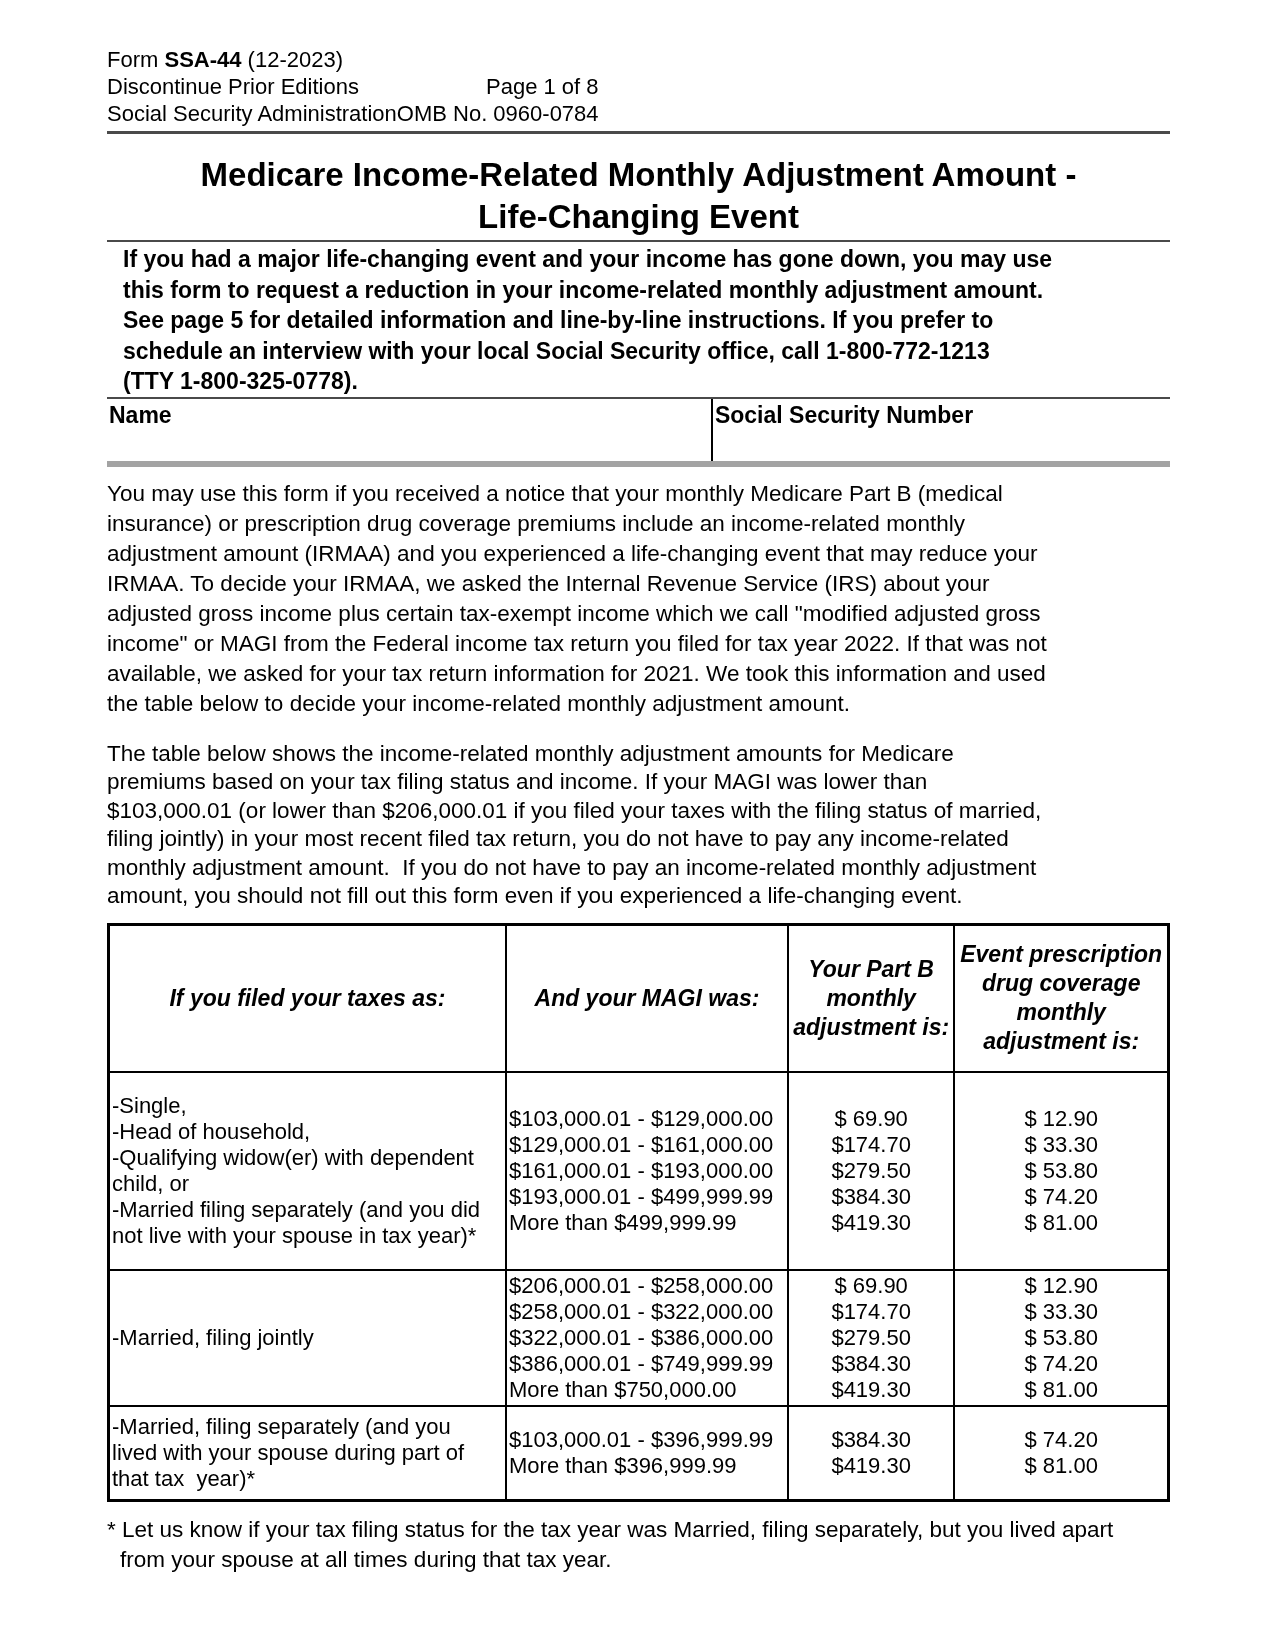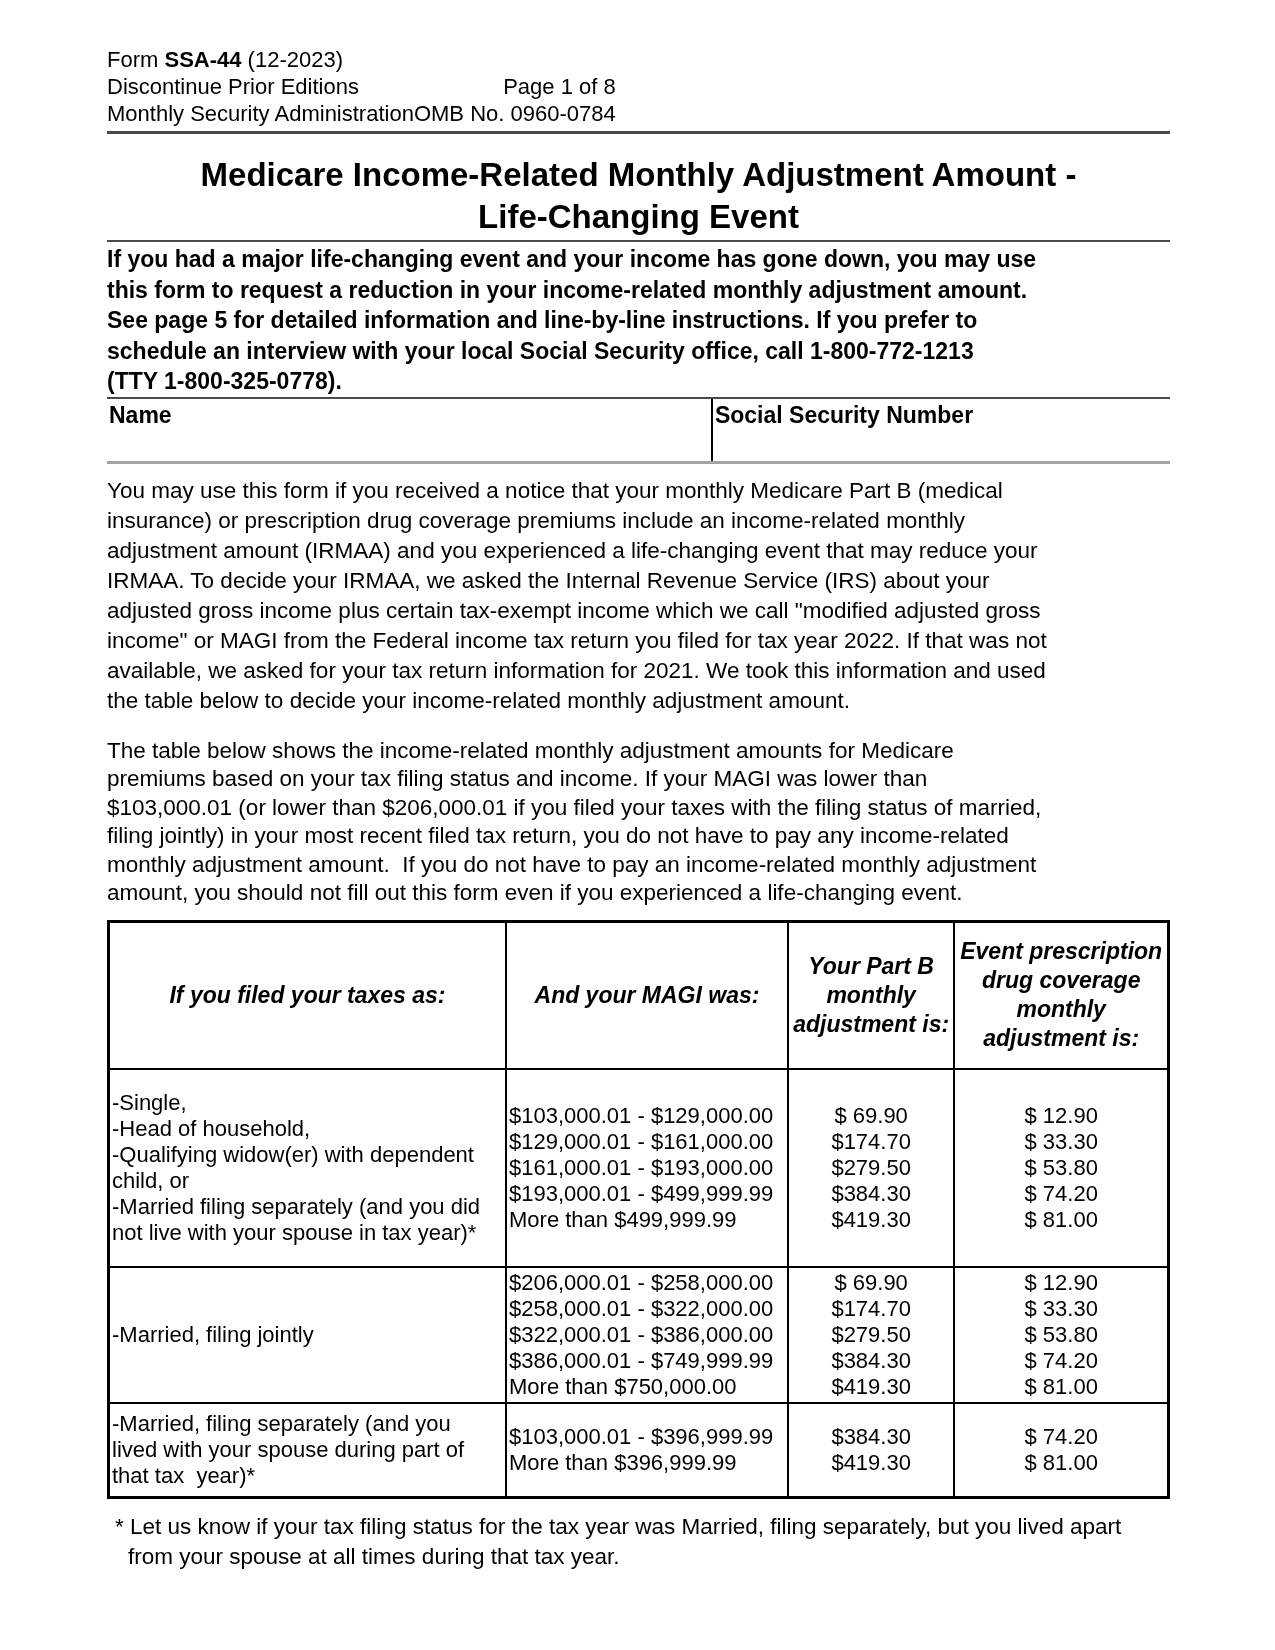--- a/index.html
+++ b/index.html
@@ -19,28 +19,28 @@
   
   .rule  { border: 0; border-top: 2px solid #4a4a4a; margin: 2px 0 0; }
   .rule-thick { border: 0; border-top: 3px solid #4a4a4a; margin: 4px 0 0; }
 
   .title {
     margin: 20px 0 0; text-align: center;
     font-size: 33px; line-height: 42px; font-weight: bold;
     white-space: pre-wrap;
   }
   .intro {
-    margin: 2px 0 0; font-weight: bold;
+    margin: 2px 16px 0; font-weight: bold;
     font-size: 23px; line-height: 30.5px; white-space: pre-wrap;
   }
 
   
   .idbox {
     margin-top: 0; display: flex; height: 62px;
-    border-top: 2px solid #4a4a4a; border-bottom: 3px solid #a3a3a3;
+    border-top: 2px solid #4a4a4a; border-bottom: 6px solid #a3a3a3;
   }
   .idcell { padding: 3px 0 0 2px; box-sizing: border-box; }
   .idcell.name { width: 57%; border-right: 2px solid #000; }
   .idcell.ssn  { flex: 1; }
   .lbl { font-weight: bold; font-size: 23px; }
 
   .bodytext { margin: 12px 0 0; font-size: 22.5px; line-height: 30px; white-space: pre-wrap; }
   .bodytext + .bodytext { margin-top: 21px; line-height: 28.5px; }
 
   
@@ -59,34 +59,34 @@
   tr.r3 { height: 94px; }
   table.irmaa th {
     font-weight: bold; font-style: italic;
     font-size: 23px; line-height: 29px; text-align: center;
   }
   td.fs   { font-size: 22px; line-height: 26px; text-align: left; padding-left: 6px; }
   td.magi { font-size: 22px; line-height: 26px; text-align: left; padding-left: 12px; }
   td.amt  { font-size: 22px; line-height: 26px; text-align: center; }
 
   .footnote {
-    margin: 13px 8px 0; font-size: 22.5px; line-height: 30px;
+    margin: 13px 0 0; font-size: 22.5px; line-height: 30px;
     white-space: pre-wrap; padding-left: 13px; text-indent: -13px;
   }
 </style>
 </head>
 <body>
 
 <div class="page">
 
   <div class="hdr">
     <div class="hdr-left">
       <div><span>Form </span><span class="b">SSA-44</span><span> (12-2023)</span></div>
       <div>Discontinue Prior Editions</div>
-      <div>Monthly Security Administration</div>
+      <div>Social Security Administration</div>
     </div>
     <div class="hdr-right">
       <div>Page 1 of 8</div>
       <div>OMB No. 0960-0784</div>
     </div>
   </div>
 
   <div class="rule-thick"></div>
 
   <h1 class="title">Medicare Income-Related Monthly Adjustment Amount -

